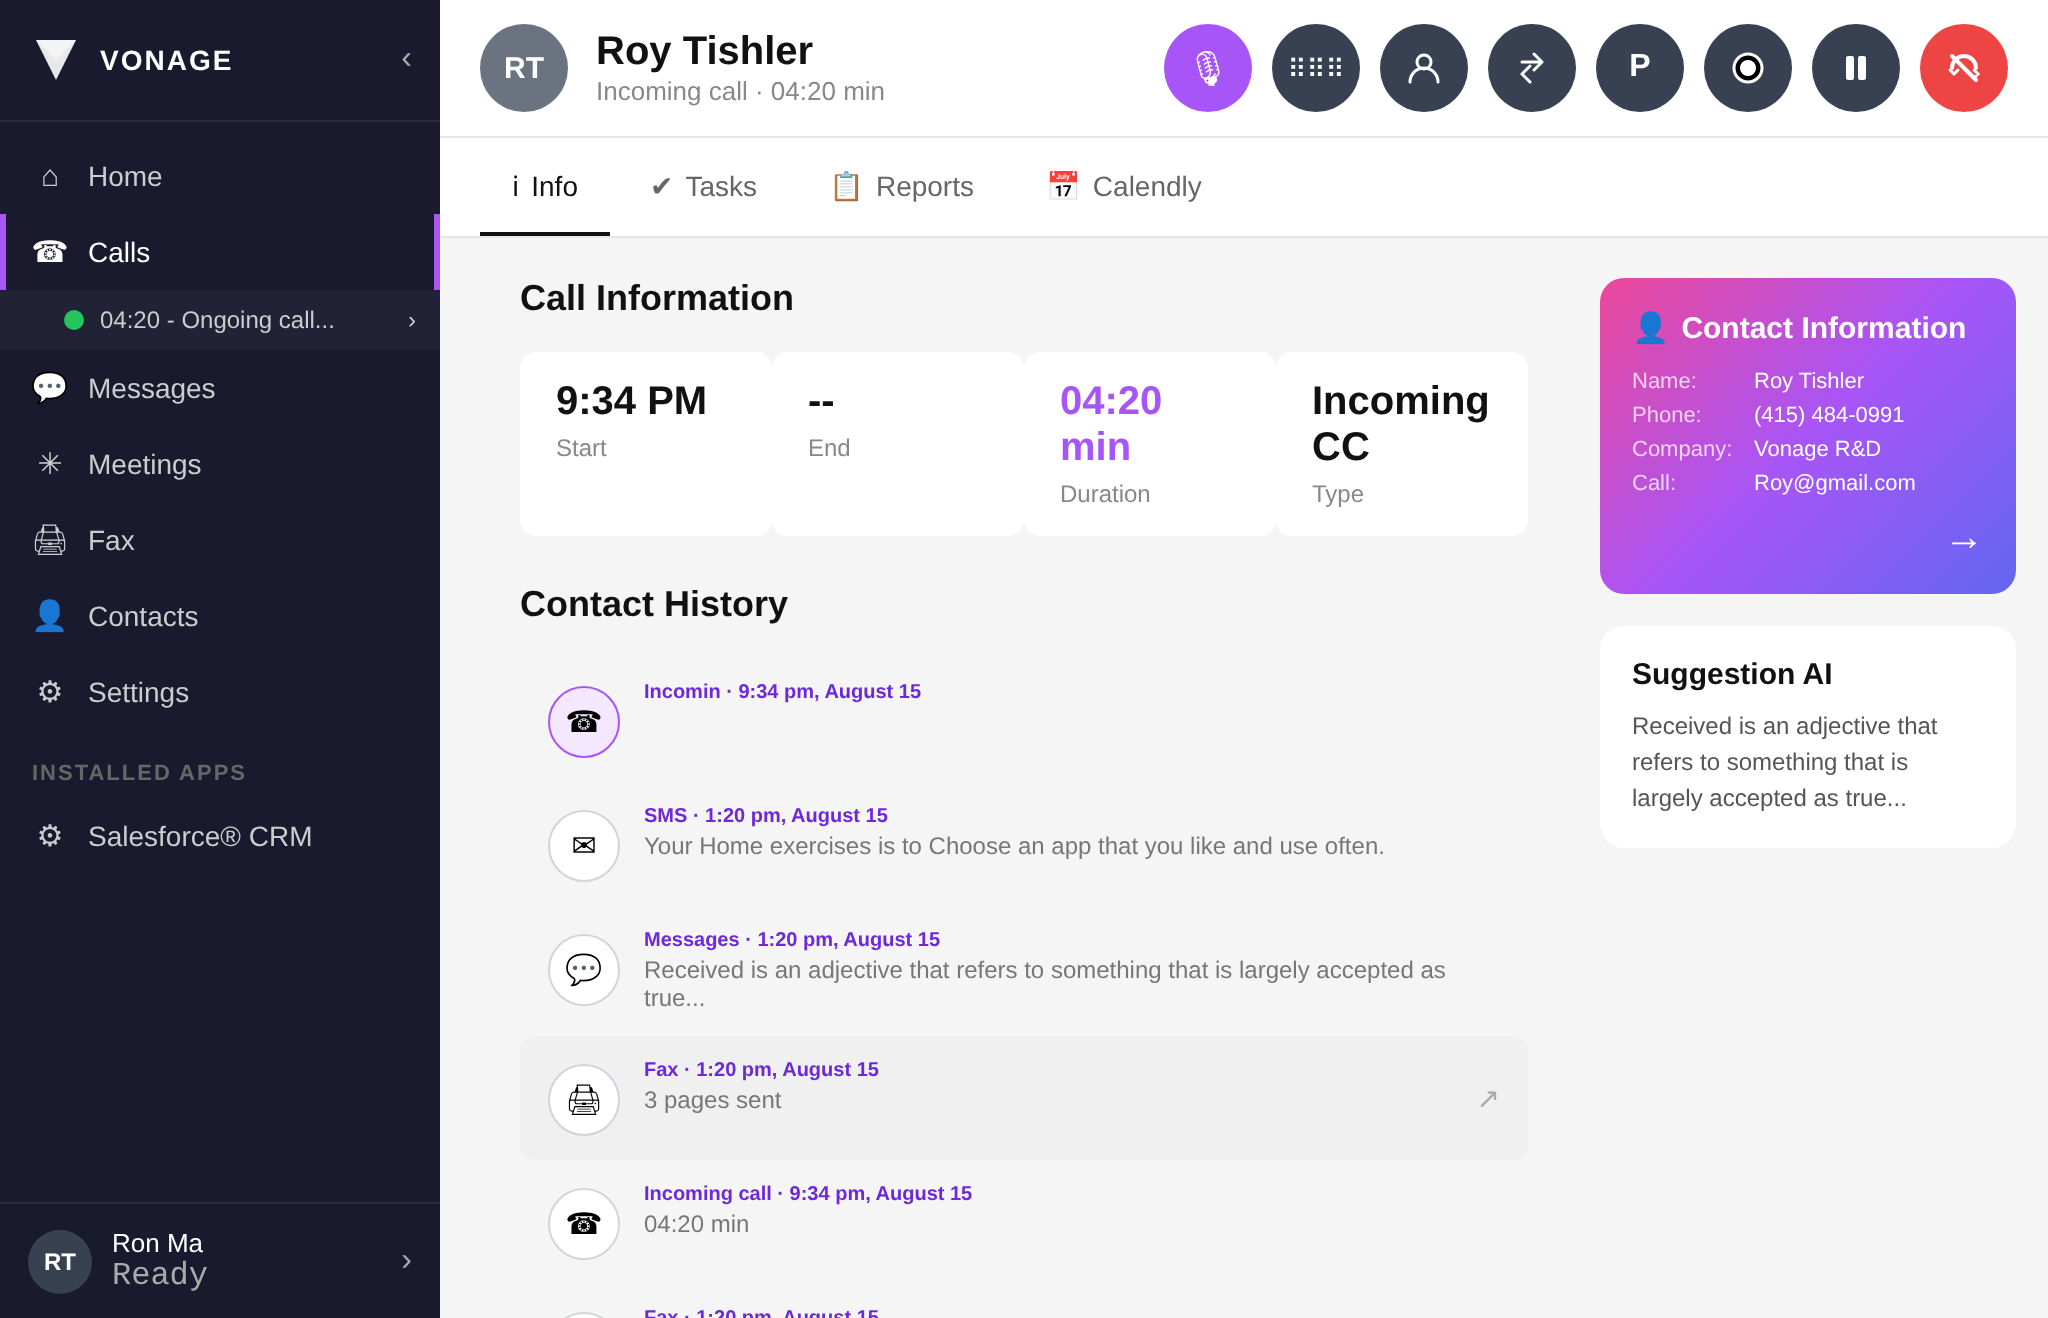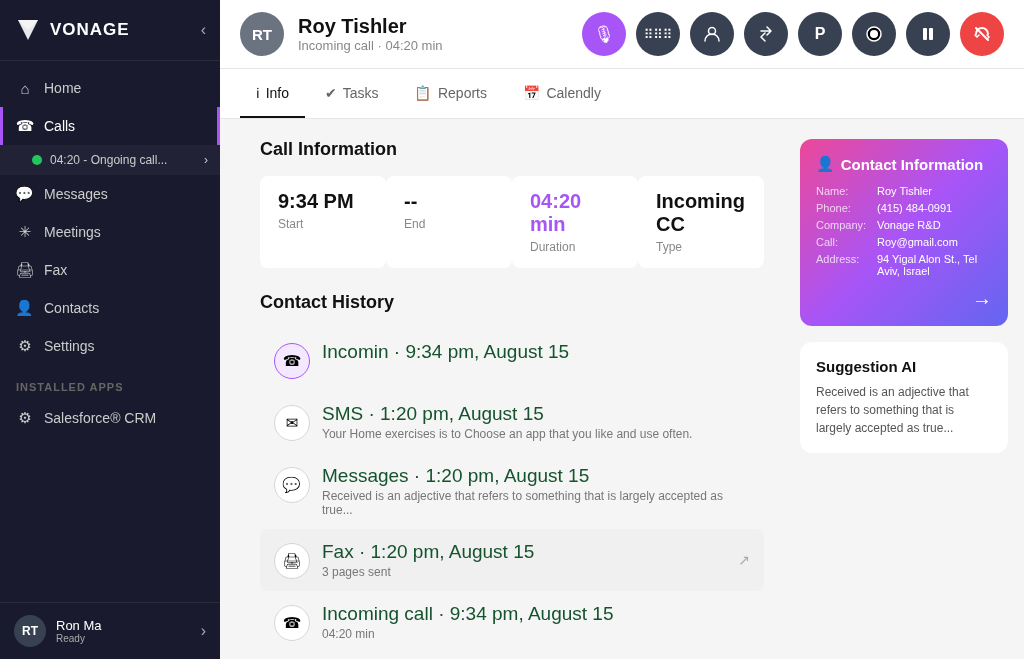--- a/index.html
+++ b/index.html
@@ -9,21 +9,21 @@
     #sidebar {
       width: 220px; min-width: 220px; background: #1a1a2e; color: #fff;
       display: flex; flex-direction: column; height: 659px; overflow: hidden;
     }
     .sidebar-header {
       display: flex; align-items: center; justify-content: space-between;
       padding: 16px 14px; border-bottom: 1px solid rgba(255,255,255,0.08);
     }
     .vonage-logo { display: flex; align-items: center; gap: 8px; }
     .vonage-logo-icon { width: 28px; height: 28px; }
-    .vonage-title { font-size: 17px; font-weight: 700; letter-spacing: 1px; color: #fff; }
+    .vonage-title { font-size: 14px; font-weight: 700; letter-spacing: 1px; color: #fff; }
     .sidebar-collapse { cursor: pointer; color: #aaa; font-size: 16px; }
 
     .sidebar-nav { flex: 1; padding: 8px 0; }
     .nav-item {
       display: flex; align-items: center; gap: 10px; padding: 10px 16px;
       cursor: pointer; color: #ccc; font-size: 14px; border-radius: 0;
       position: relative; transition: background 0.15s;
     }
     .nav-item.active { color: #fff; }
     .nav-item.active::after {
@@ -48,21 +48,21 @@
       display: flex; align-items: center; justify-content: space-between;
     }
     .user-info { display: flex; align-items: center; gap: 10px; }
     .user-avatar {
       width: 32px; height: 32px; background: #374151; border-radius: 50%;
       display: flex; align-items: center; justify-content: center;
       font-size: 12px; font-weight: 700; color: #fff;
     }
     .user-details { display: flex; flex-direction: column; }
     .user-name { font-size: 13px; color: #fff; font-weight: 500; }
-    .user-status { font-size: 10px; color: #aaa; }
+    .user-status { font-size: 16px; color: #aaa; font-family: Liberation Mono, monospace; }
 
     
     #main { flex: 1; display: flex; flex-direction: column; background: #f5f5f5; overflow: hidden; }
 
     
     .topbar {
       background: #fff; padding: 12px 20px;
       display: flex; align-items: center; justify-content: space-between;
       border-bottom: 1px solid #e5e5e5;
     }
@@ -126,21 +126,21 @@
       border-radius: 8px; cursor: pointer; position: relative;
     }
     .history-item.active { background: #f0f0f0; }
     .history-icon {
       width: 36px; height: 36px; border-radius: 50%; border: 1px solid #d1d5db;
       background: #fff; display: flex; align-items: center; justify-content: center;
       font-size: 15px; flex-shrink: 0; margin-top: 2px;
     }
     .history-icon.purple-bg { background: #f3e8ff; border-color: #a855f7; }
     .history-text { flex: 1; }
-    .history-title { font-size: 19px; font-weight: 400; color: #14532d; margin-bottom: 2px; }
+    .history-title { font-size: 10px; font-weight: 700; color: #6d28d9; margin-bottom: 2px; }
     .history-desc { font-size: 12px; color: #777; }
     .history-ext { position: absolute; right: 14px; top: 50%; transform: translateY(-50%); color: #aaa; font-size: 14px; }
 
     
     .right-panel { width: 240px; min-width: 240px; padding: 20px 16px; display: flex; flex-direction: column; gap: 16px; overflow-y: auto; }
 
     
     .contact-card {
       background: linear-gradient(135deg, #ec4899 0%, #a855f7 50%, #6366f1 100%);
       border-radius: 12px; padding: 16px; color: #fff;
@@ -388,24 +388,20 @@
           <span class="contact-value">(415) 484-0991</span>
         </div>
         <div class="contact-field">
           <span class="contact-label">Company:</span>
           <span class="contact-value">Vonage R&amp;D</span>
         </div>
         <div class="contact-field">
           <span class="contact-label">Call:</span>
           <span class="contact-value">Roy@gmail.com</span>
         </div>
-        <div class="contact-field">
-          <span class="contact-label">Address:</span>
-          <span class="contact-value">94 Yigal Alon St., Tel Aviv, Israel</span>
-        </div>
         <div class="contact-arrow">→</div>
       </div>
 
       <div class="suggestion-card">
         <div class="suggestion-title">Suggestion AI</div>
         <div class="suggestion-text">Received is an adjective that refers to something that is largely accepted as true...</div>
       </div>
     </div>
   </div>
 </div>

